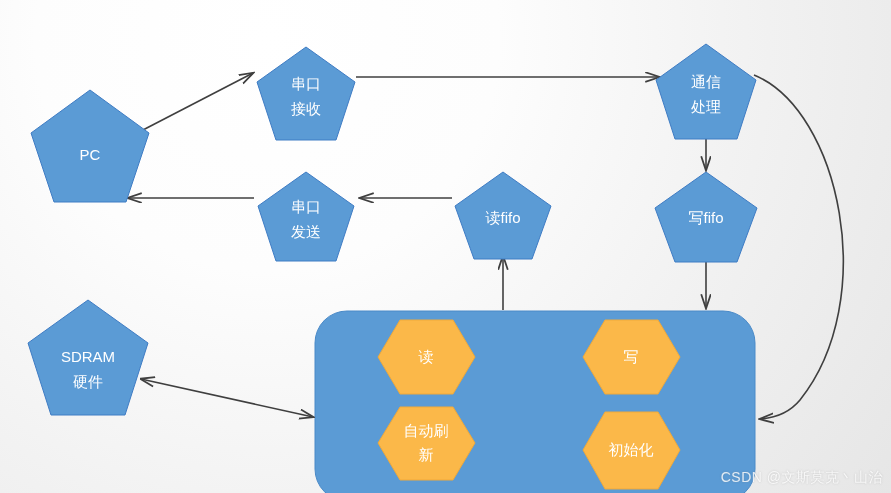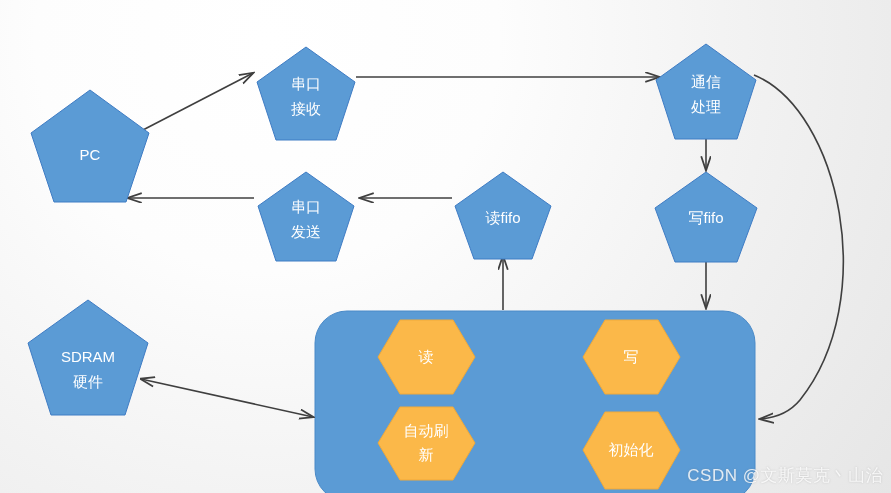--- a/index.html
+++ b/index.html
@@ -45,21 +45,21 @@
   .edge {
     stroke: #3f3f3f;
     stroke-width: 1.6;
     fill: none;
   }
   .watermark {
     position: absolute;
     right: 8px;
     bottom: 6px;
     color: rgba(255,255,255,0.82);
-    font-size: 17px;
+    font-size: 14px;
     font-family: "Liberation Sans", "DejaVu Sans", sans-serif;
     letter-spacing: 0.5px;
     white-space: nowrap;
     text-shadow: 0 0 2px rgba(120,120,120,0.35);
     pointer-events: none;
   }
 </style>
 </head>
 <body>
 

